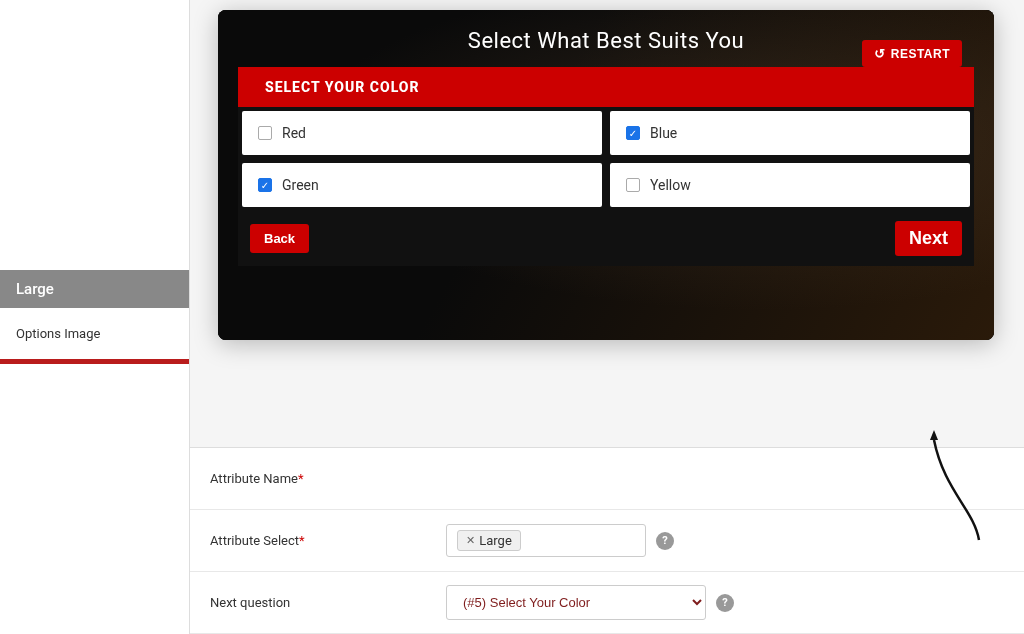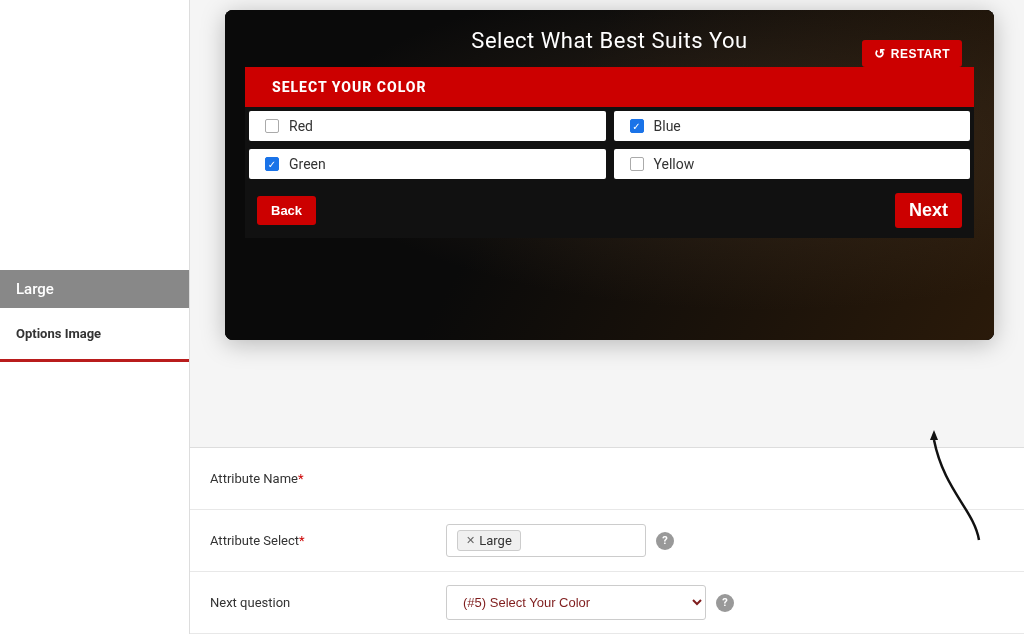--- a/index.html
+++ b/index.html
@@ -28,41 +28,41 @@
     .sidebar-large-badge {
       background: #888;
       color: #fff;
       padding: 10px 16px;
       font-size: 15px;
       font-weight: 500;
       margin-top: 270px;
     }
 
     .sidebar-row {
-      border-bottom: 3px solid #b91c1c;
+      border-bottom: 5px solid #b91c1c;
       padding: 18px 16px;
       font-size: 13px;
       color: #333;
-      font-weight: 700;
+      font-weight: 400;
     }
 
     
     .main-content {
       flex: 1;
       height: 634px;
       background: #f5f5f5;
       position: relative;
       overflow: hidden;
     }
 
     
     .preview-modal {
       position: absolute;
       top: 10px;
-      left: 35px;
+      left: 28px;
       right: 30px;
       background: #fff;
       border-radius: 8px;
       box-shadow: 0 4px 24px rgba(0,0,0,0.25);
       overflow: hidden;
       z-index: 10;
     }
 
     .modal-hero {
       background: linear-gradient(rgba(0,0,0,0.65), rgba(0,0,0,0.65)),
@@ -140,21 +140,21 @@
       display: grid;
       grid-template-columns: 1fr 1fr;
       gap: 0;
       background: #111;
     }
 
     .color-option {
       background: #fff;
       margin: 4px;
       border-radius: 2px;
-      padding: 7px 16px;
+      padding: 14px 16px;
       display: flex;
       align-items: center;
       gap: 10px;
       font-size: 14px;
       color: #333;
       cursor: pointer;
     }
 
     .color-checkbox {
       width: 14px;

